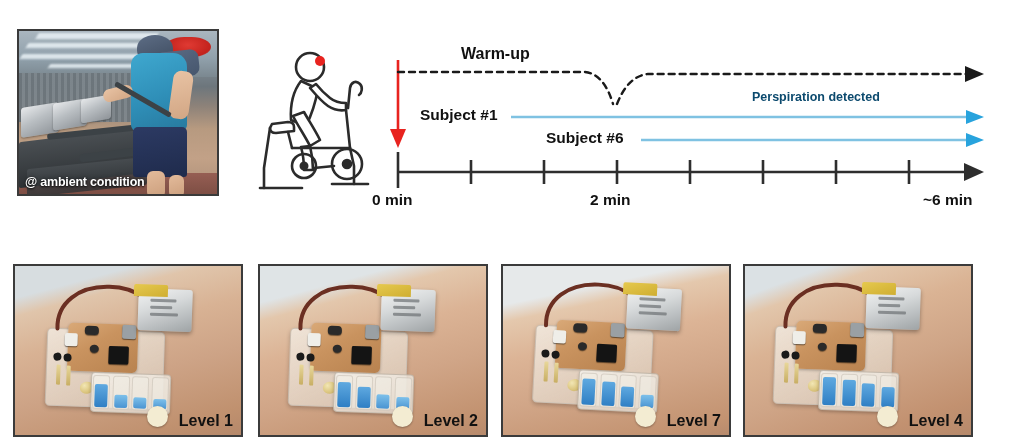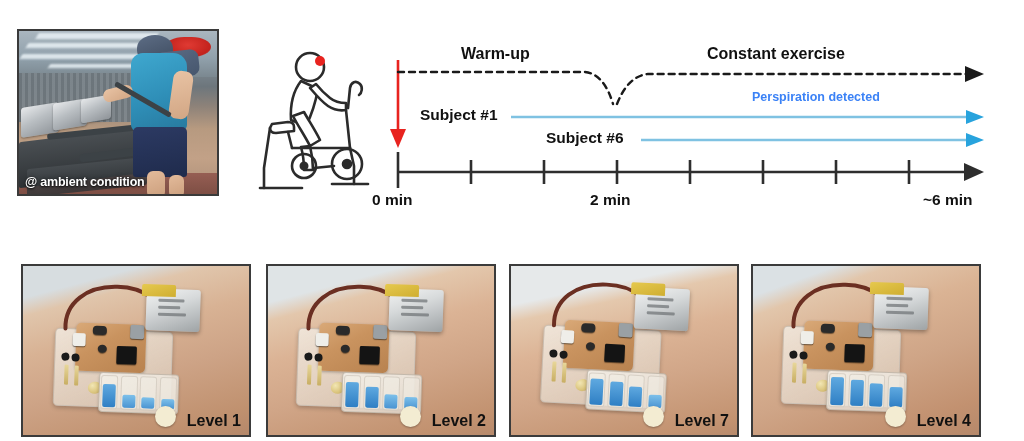--- a/index.html
+++ b/index.html
@@ -131,21 +131,21 @@
     text-align:center;line-height:15.5px;
     white-space:normal;
   }
   #lbl-warmup{
     left:461px;top:45px;font-size:16px;color:#111;
   }
   #lbl-constant{
     left:707px;top:45px;font-size:16px;color:#111;
   }
   #lbl-detected{
-    left:752px;top:90px;font-size:12.5px;color:#3b82f6;
+    left:752px;top:90px;font-size:12.5px;color:#0c4a6e;
   }
   #lbl-subject1{
     left:420px;top:106px;font-size:15.5px;color:#111;text-align:center;
   }
   #lbl-subject2{
     left:546px;top:129px;font-size:15.5px;color:#111;
   }
   #lbl-0min{
     left:372px;top:191px;font-size:15.5px;color:#111;
   }
@@ -156,21 +156,20 @@
     left:923px;top:191px;font-size:15.5px;color:#111;
   }
 
   
   .dev-panel{
     position:absolute;top:264px;width:230px;height:173px;
     border:2px solid #3b3b3b;
     box-sizing:border-box;
     overflow:hidden;
     background:#d9b79a;
-    margin-left:8px;
   }
   #panel1{left:13px;}
   #panel2{left:258px;}
   #panel3{left:501px;}
   #panel4{left:743px;}
   .skin{
     position:absolute;inset:0;
     background:linear-gradient(165deg,#d7dde0 0%,#d7dde0 14%,#e0c5ab 22%,#d8b294 40%,#cda386 62%,#c0916f 88%,#b5886a 100%);
   }
   .skin.alt{
@@ -388,21 +387,20 @@
       <line x1="617" y1="160" x2="617" y2="184" stroke="#2e2e2e" stroke-width="2.6"></line>
       <line x1="690" y1="160" x2="690" y2="184" stroke="#2e2e2e" stroke-width="2.6"></line>
       <line x1="763" y1="160" x2="763" y2="184" stroke="#2e2e2e" stroke-width="2.6"></line>
       <line x1="836" y1="160" x2="836" y2="184" stroke="#2e2e2e" stroke-width="2.6"></line>
       <line x1="909" y1="160" x2="909" y2="184" stroke="#2e2e2e" stroke-width="2.6"></line>
     </g>
   </svg>
 
 
   <div id="lbl-warmup" class="abs tl-text">Warm-up</div>
-  <div id="lbl-constant" class="abs tl-text">Constant exercise</div>
   <div id="lbl-detected" class="abs tl-text">Perspiration detected</div>
   <div id="lbl-subject1" class="abs tl-text">Subject #1</div>
   <div id="lbl-subject2" class="abs tl-text">Subject #6</div>
   <div id="lbl-0min" class="abs tl-text">0 min</div>
   <div id="lbl-6min" class="abs tl-text">2 min</div>
   <div id="lbl-15min" class="abs tl-text">~6 min</div>
 </div>
 
 <div class="dev-panel" id="panel1">
   <div class="skin"></div>

